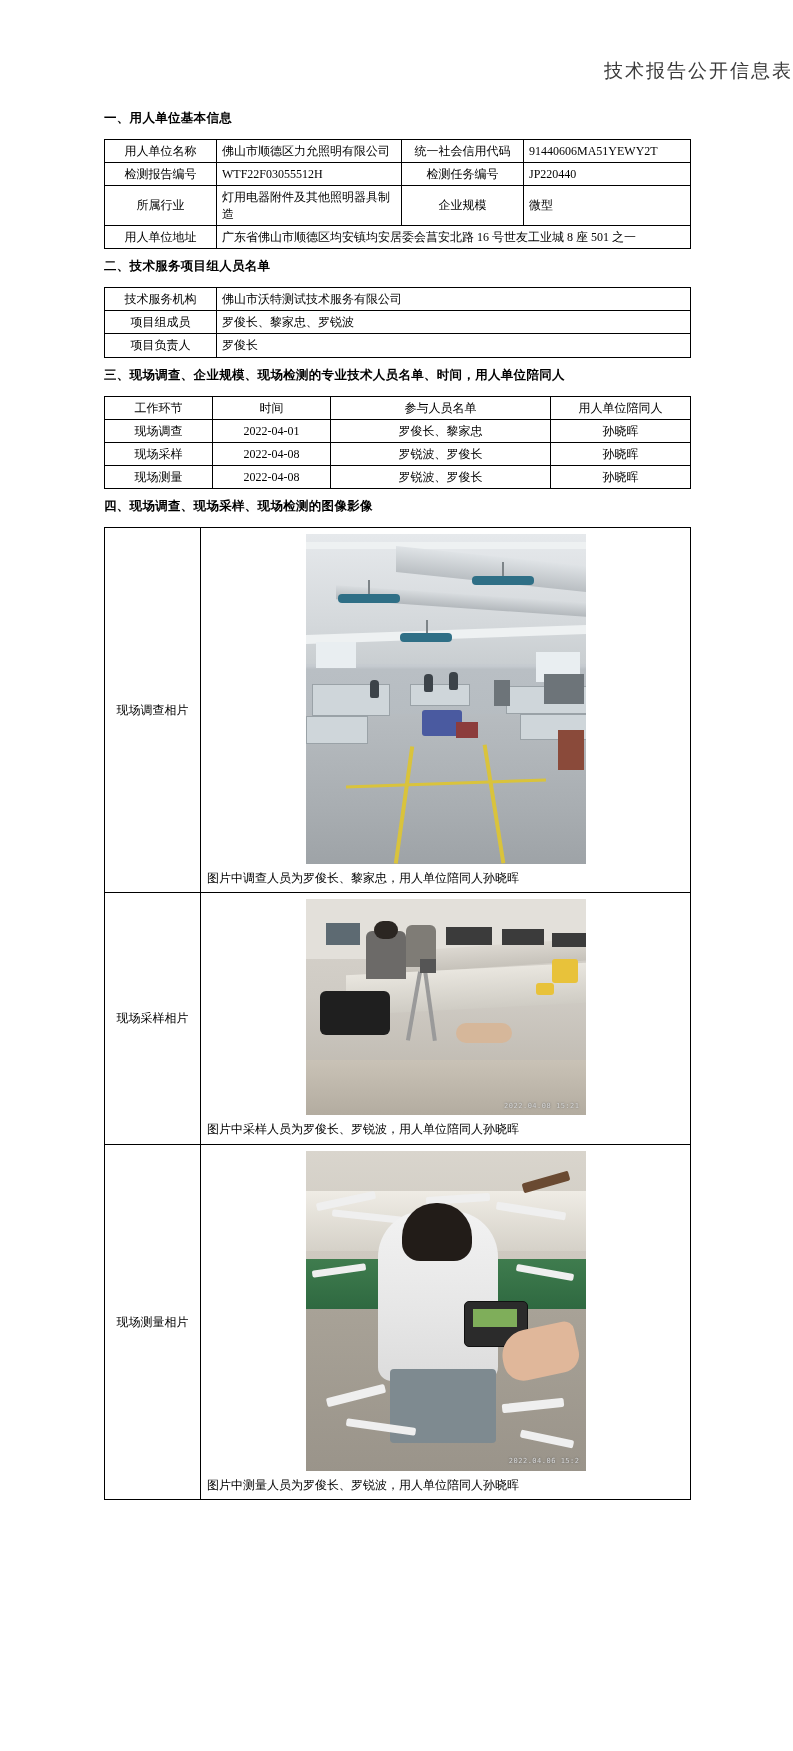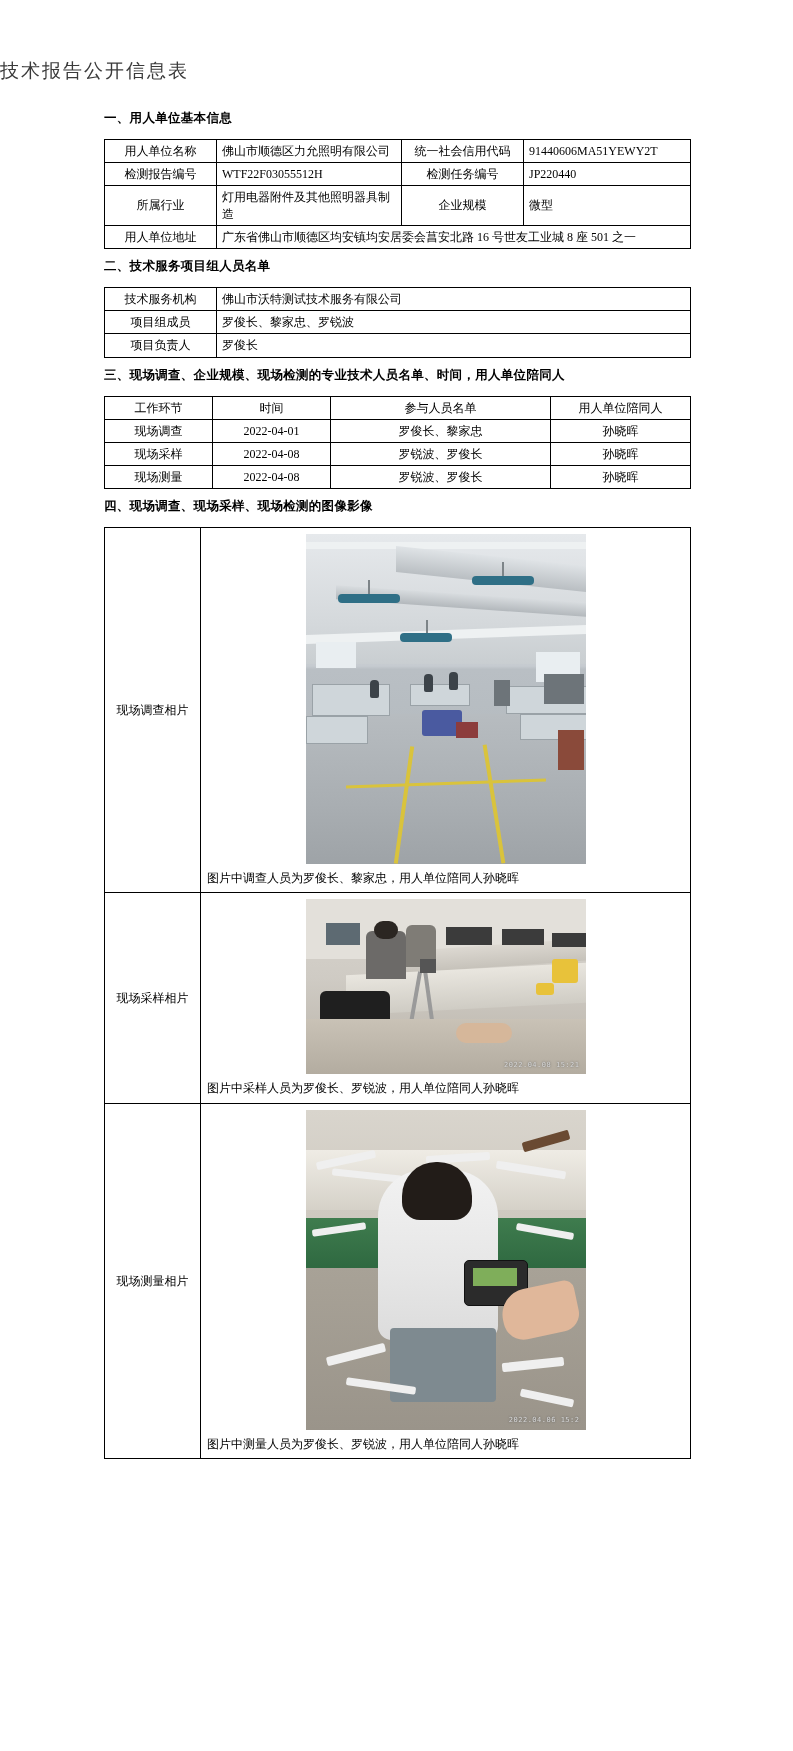--- a/index.html
+++ b/index.html
@@ -15,21 +15,21 @@
     -webkit-font-smoothing: antialiased;
   }
   .page {
     width: 793px;
     min-height: 1751px;
     box-sizing: border-box;
     padding: 0 0 20px 0;
     position: relative;
   }
   .doc-title {
-    text-align: left;
+    text-align: right;
     font-size: 19px;
     letter-spacing: 2px;
     color: #3a3a3a;
     padding-top: 58px;
     padding-bottom: 26px;
     font-family: "Liberation Serif", "DejaVu Serif", serif;
   }
   .section-head {
     font-size: 12.5px;
     margin: 0 0 3px 104px;
@@ -135,21 +135,21 @@
   }
   .ph1 .cart {
     position: absolute; background: #4a5aa0;
   }
   .ph1 .win {
     position: absolute; background: #e9eef1;
   }
   
   .ph2 {
     width: 280px;
-    height: 175px;
+    height: 216px;
     background: linear-gradient(180deg,#d8d4cd 0%, #cfcbc4 45%, #b8b2a8 100%);
     text-decoration: underline;
   }
   .ph2 .wallc {
     position:absolute; left:0; top:0; width:100%; height:60px; background:#e3e0da;
   }
   .ph2 .tableTop {
     position:absolute; left:40px; top:70px; width:240px; height:40px;
     background:linear-gradient(180deg,#e9e6df,#cfccc4); transform:skewY(-3deg);
   }

